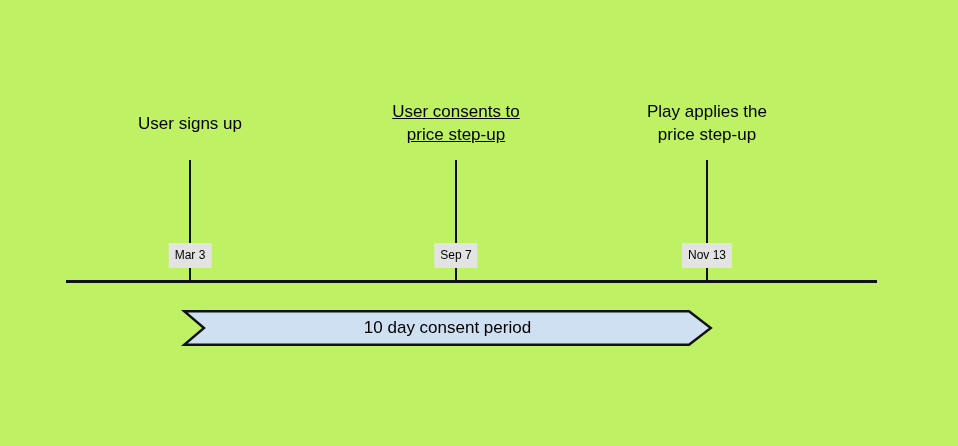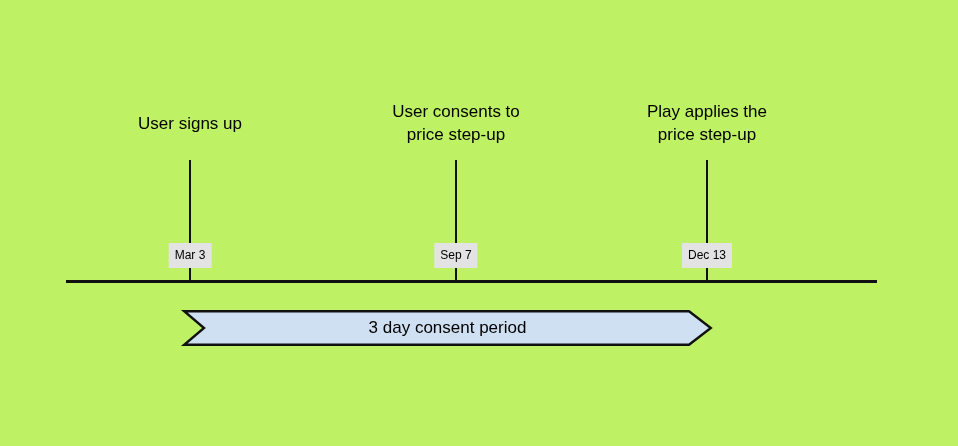--- a/index.html
+++ b/index.html
@@ -95,33 +95,33 @@
 
   <div class="axis-line" style="left:66px; top:280px; width:811px;"></div>
 
   <div class="event-marker" style="left:190px;">
     <div class="event-caption" style="top:112px;">User signs up</div>
     <div class="tick-line" style="top:160px; height:121px;"></div>
     <div class="date-chip" style="top:243px;">Mar 3</div>
   </div>
 
   <div class="event-marker" style="left:456px;">
-    <div class="event-caption" style="top:100px;">User consents to
+    <div class="event-caption" style="top:100px;text-decoration:underline;">User consents to
 price step-up</div>
     <div class="tick-line" style="top:160px; height:121px;"></div>
     <div class="date-chip" style="top:243px;">Sep 7</div>
   </div>
 
   <div class="event-marker" style="left:707px;">
     <div class="event-caption" style="top:100px;text-align:center;">Play applies the
 price step-up</div>
     <div class="tick-line" style="top:160px; height:121px;"></div>
-    <div class="date-chip" style="top:243px;">Dec 13</div>
+    <div class="date-chip" style="top:243px;">Nov 13</div>
   </div>
 
   <div class="period-banner" style="left:183px; top:310px; width:529px; height:36px;">
     <svg width="529" height="36" viewBox="0 0 529 36">
       <polygon points="1.2,1.2 506,1.2 527.8,18 506,34.8 1.2,34.8 21,18" fill="#cfe0f2" stroke="#111111" stroke-width="2.4" stroke-linejoin="miter"></polygon>
     </svg>
-    <div class="banner-label">3 day consent period</div>
+    <div class="banner-label">10 day consent period</div>
   </div>
 
 </div>
 
 </body></html>

